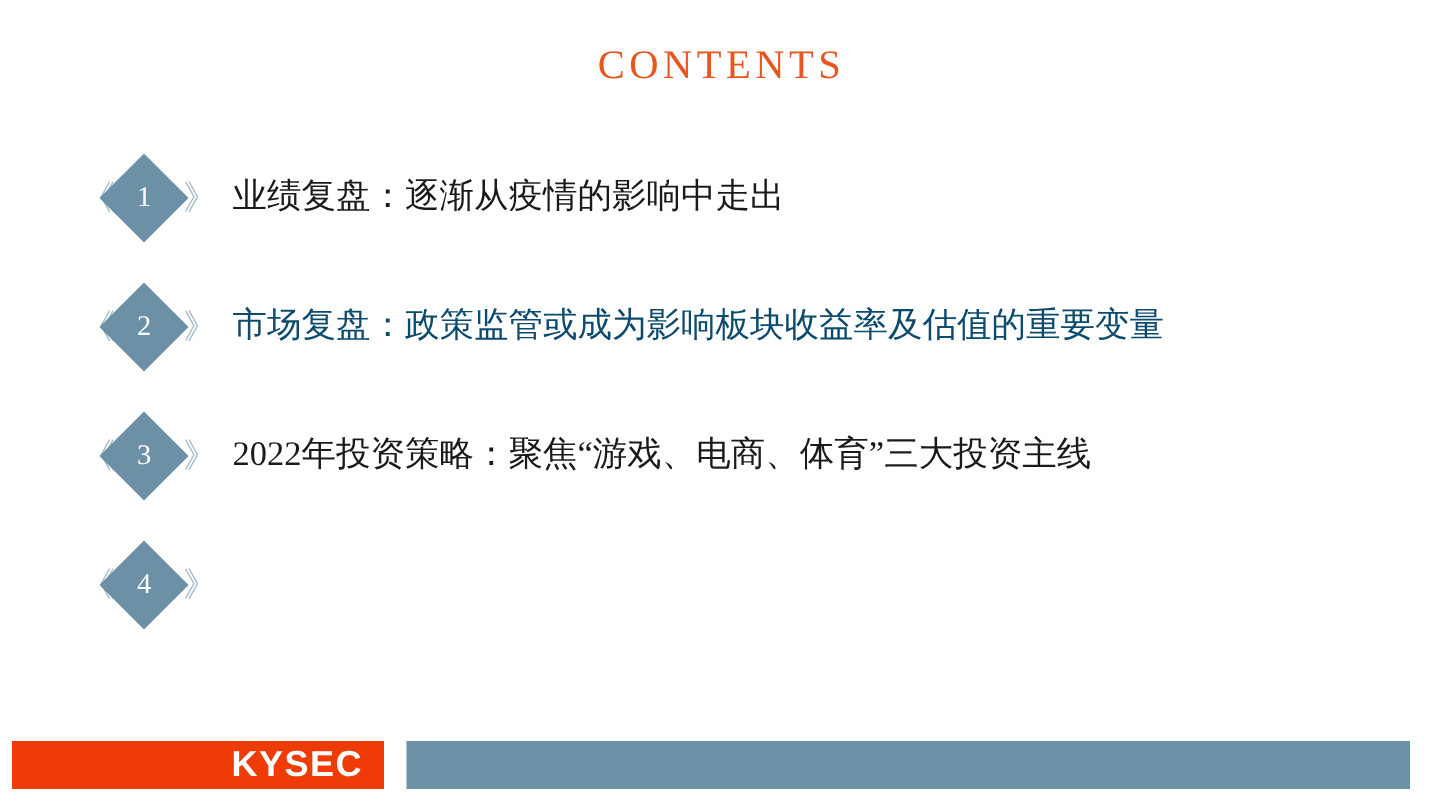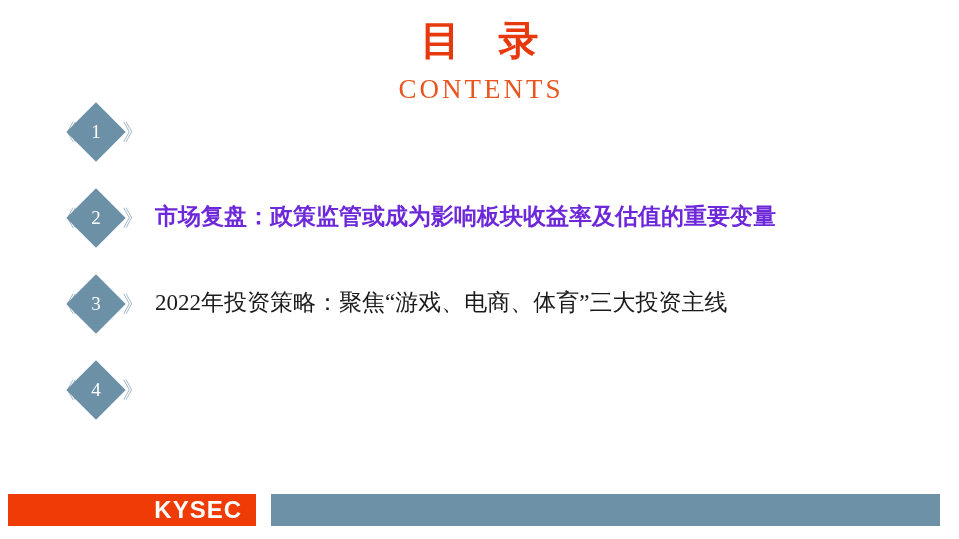--- a/index.html
+++ b/index.html
@@ -105,22 +105,22 @@
     position: absolute;
     left: 155px;
     top: 10px;
     font-family: "Liberation Serif", "DejaVu Serif", serif;
     font-size: 23px;
     line-height: 34px;
     color: #1a1a1a;
     white-space: nowrap;
   }
   .row-text.highlight {
-    color: #6d28d9;
-    font-weight: bold;
+    color: #0c4a6e;
+    font-weight: normal;
   }
 
   
   .footer {
     position: absolute;
     left: 0;
     top: 494px;
     width: 794px;
     height: 32px;
     padding-left: 16px;
@@ -153,33 +153,33 @@
     height: 32px;
     background: #6d91a6;
   }
 </style>
 </head>
 <body>
 
 <div class="slide">
 
   <div class="title-block">
-    <div class="title-cn">目 录</div>
     <div class="title-en">CONTENTS</div>
   </div>
 
   <div class="contents">
 
     <div class="row">
       <div class="marker">
         <span class="chev chev-left">《</span>
         <span class="diamond"></span>
         <span class="num">1</span>
         <span class="chev chev-right">》</span>
       </div>
+      <div class="row-text">业绩复盘：逐渐从疫情的影响中走出</div>
     </div>
 
     <div class="row">
       <div class="marker">
         <span class="chev chev-left">《</span>
         <span class="diamond"></span>
         <span class="num">2</span>
         <span class="chev chev-right">》</span>
       </div>
       <div class="row-text highlight">市场复盘：政策监管或成为影响板块收益率及估值的重要变量</div>

